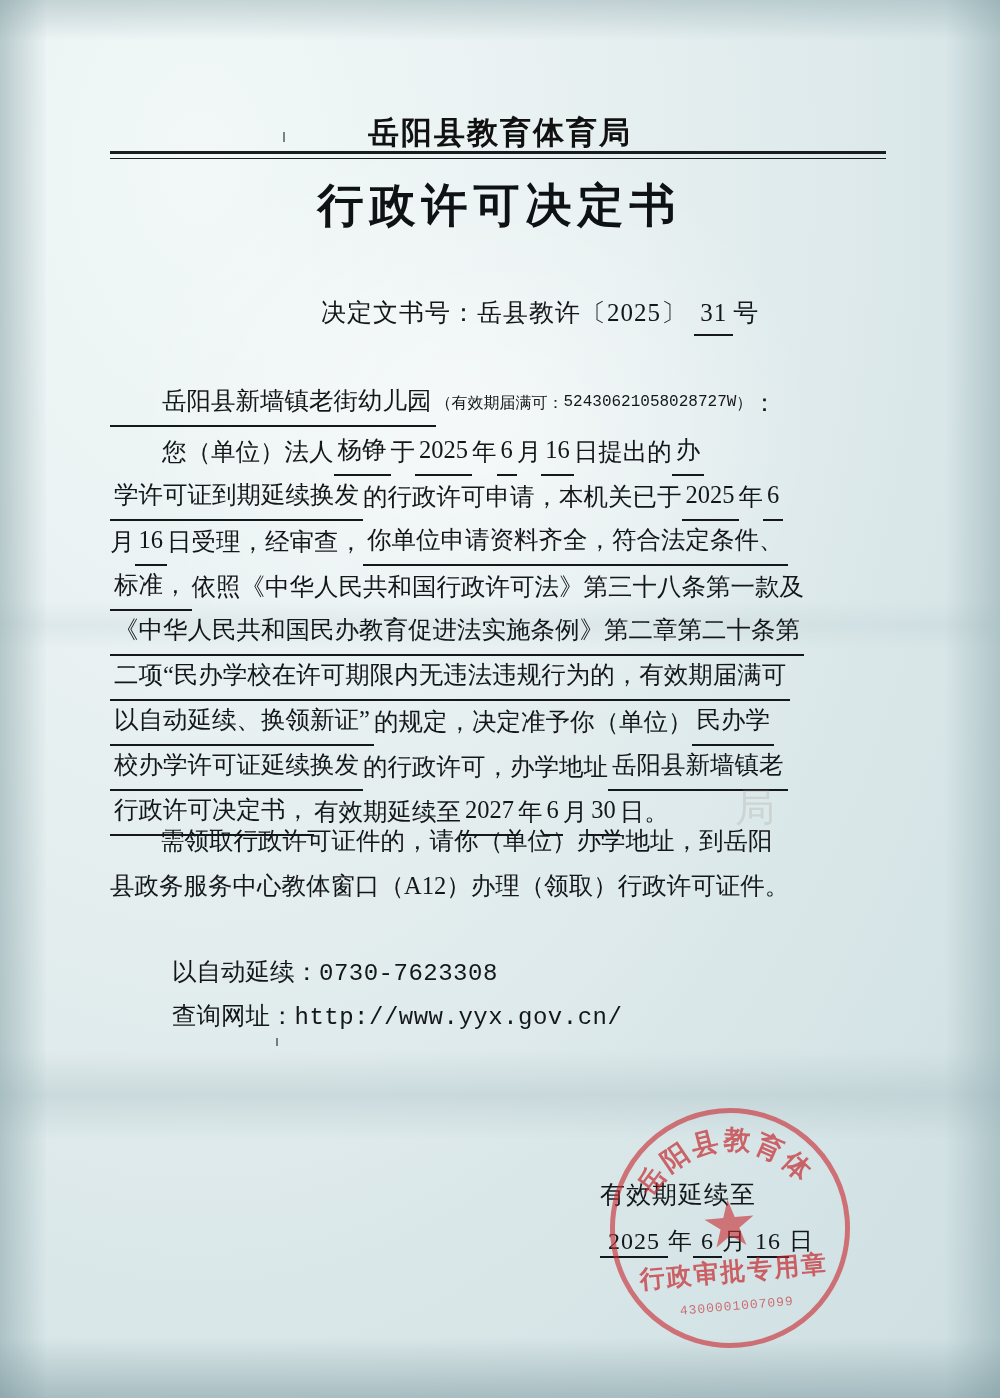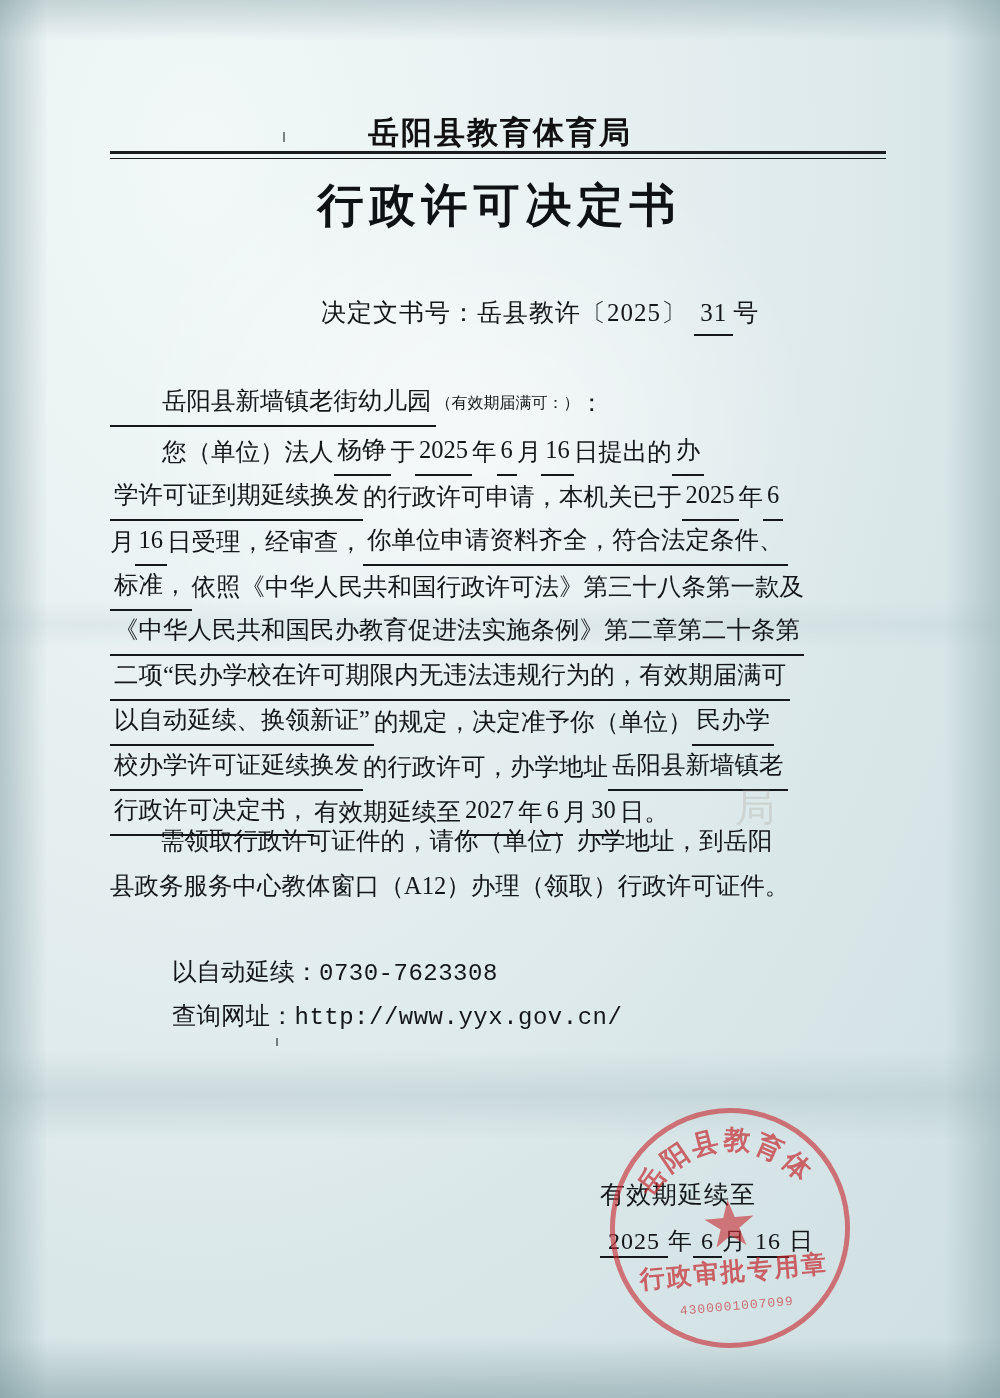--- a/index.html
+++ b/index.html
@@ -304,20 +304,21 @@
       <span>决定文书号：</span><span>岳县教许</span><span>〔</span><span>2025</span><span>〕</span>
       <span class="u">31</span><span>号</span>
     </div>
 
     <div class="body-block">
 
       <div class="line addressee">
         <span class="blank" style="width:48px;">&nbsp;</span>
           <span class="u">岳阳县新墙镇老街幼儿园</span>
           <span class="small">（有效期届满可：</span>
+          <span class="mono">52430621058028727W</span>
           <span class="small">）</span>
           <span>：</span>
       </div>
 
       <div class="line indent2">
         <span>您（单位）法人</span>
           <span class="u">杨铮</span>
           <span>于</span>
           <span class="u">2025</span>
           <span>年</span>

